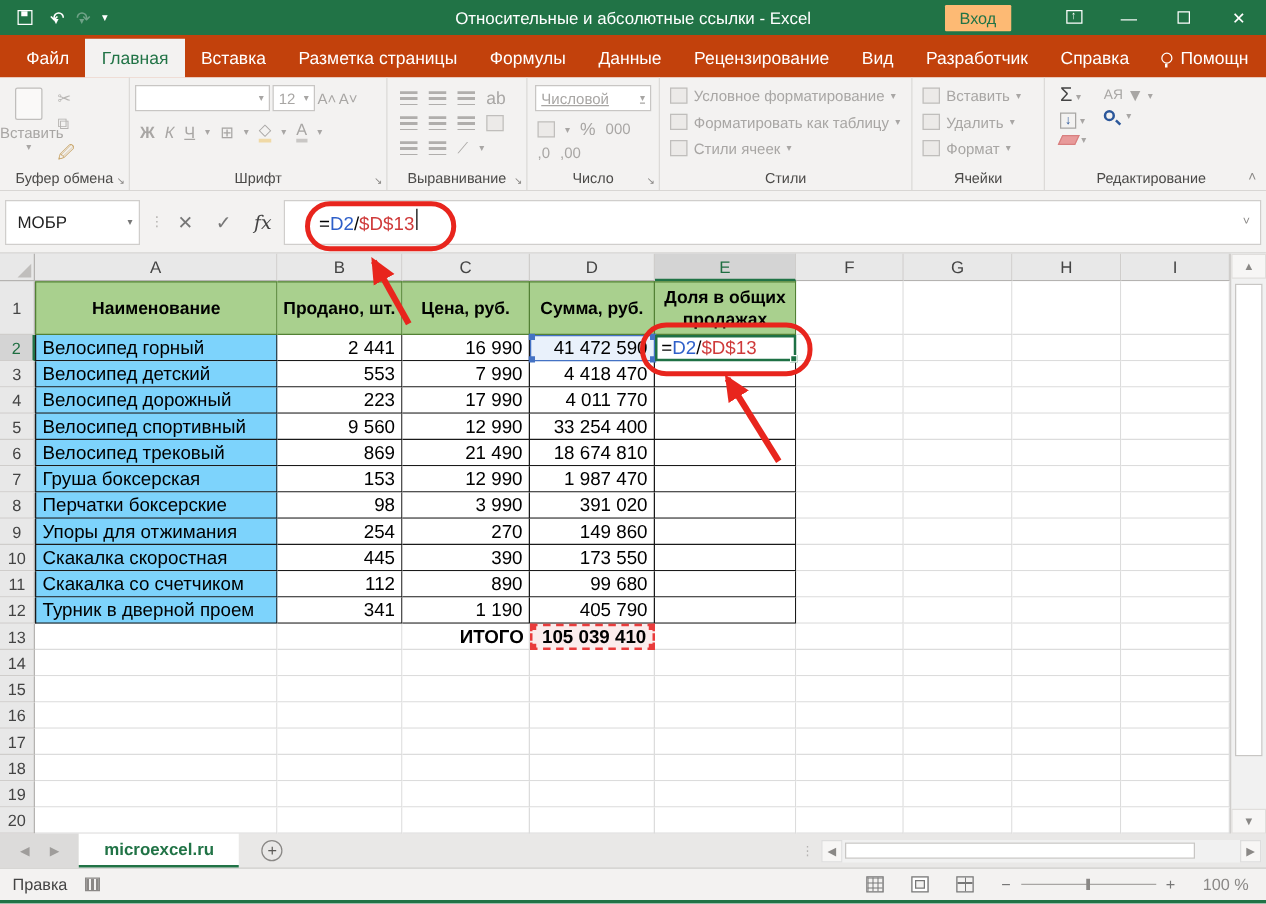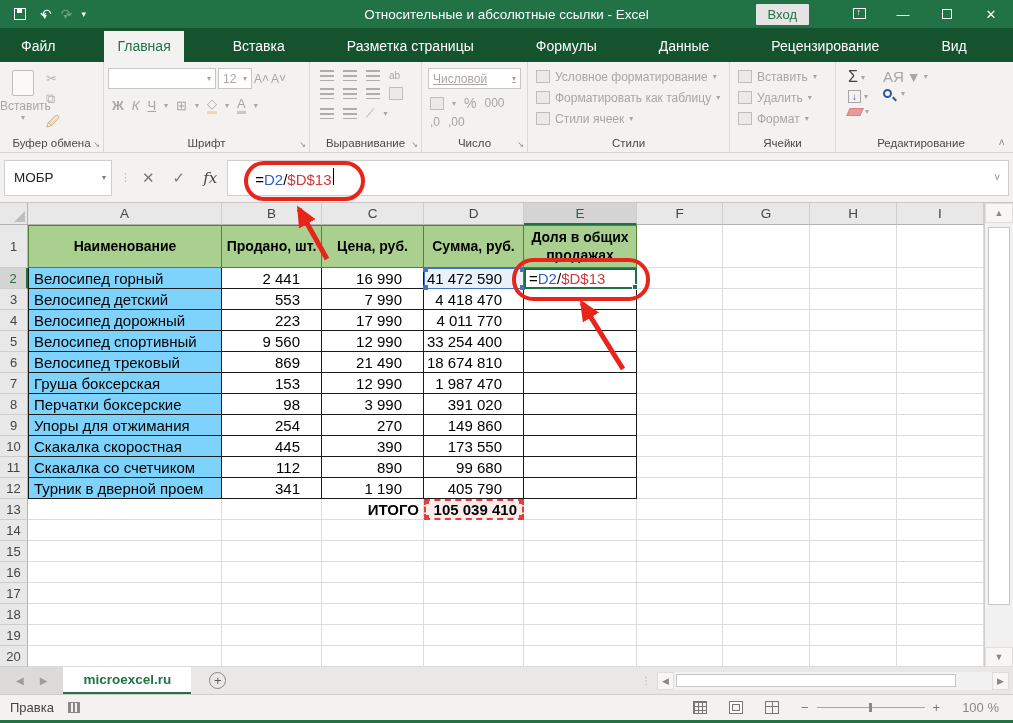--- a/index.html
+++ b/index.html
@@ -9,28 +9,28 @@
   
   .titlebar { height:28px; background:#217346; display:flex; align-items:center; color:#fff; position:relative; }
   .qat { display:flex; align-items:center; gap:14px; padding-left:14px; }
   .save-ic { width:12px; height:12px; border:1.5px solid #fff; position:relative; }
   .save-ic::after { content:""; position:absolute; left:2px; top:0; width:5px; height:4px; background:#fff; }
   .qat .glyph { font-size:14px; line-height:1; }
   .qat .dim { color:#6FA287; }
   .qat .mini { font-size:8px; margin-left:-9px; }
   .win-title { position:absolute; left:0; right:0; text-align:center; font-size:13.5px; pointer-events:none; }
   .tb-right { margin-left:auto; display:flex; align-items:center; }
-  .login-btn { background:#e5e5e5; color:#217346; font-size:13px; padding:3px 12px; border-radius:1px; margin-right:28px; }
+  .login-btn { background:#fdba74; color:#217346; font-size:13px; padding:3px 12px; border-radius:1px; margin-right:28px; }
   .winbtn { width:44px; text-align:center; font-size:13px; }
   .ribopt-ic { display:inline-block; width:13px; height:11px; border:1px solid #fff; position:relative; }
   .ribopt-ic::after { content:"↑"; position:absolute; left:3px; top:-2px; font-size:9px; }
   .maxi { display:inline-block; width:10px; height:10px; border:1px solid #fff; }
 
   
-  .tabstrip { height:34px; background:#14532d; display:flex; align-items:flex-end; padding-left:8px;gap:36px; }
+  .tabstrip { height:34px; background:#c2410c; display:flex; align-items:flex-end; padding-left:8px; }
   .rtab { color:#fff; font-size:14px; padding:7px 13px 8px; display:flex; align-items:center; gap:6px; white-space:nowrap; }
   .rtab.active { background:#f3f2f1; color:#217346; }
   .bulb-ic { width:9px; height:9px; border:1.5px solid #fff; border-radius:50%; position:relative; display:inline-block; }
   .bulb-ic::after { content:""; position:absolute; left:2px; top:8px; width:2px; height:3px; background:#fff; }
 
   
   .ribbon { height:91px; background:#f3f2f1; border-bottom:1px solid #d8d6d4; display:flex; position:relative; }
   .rgroup { position:relative; height:100%; border-right:1px solid #dcdad8; padding-top:4px; }
   .rgroup-label { position:absolute; bottom:3px; left:0; right:0; text-align:center; font-size:11.5px; color:#4b4a48; }
   .launcher { position:absolute; bottom:3px; right:3px; font-size:8px; color:#8a8886; }
@@ -46,21 +46,21 @@
   .font-row1 { display:flex; gap:2px; padding:2px 4px 4px; align-items:center; }
   .sel { background:#fff; border:1px solid #c8c6c4; color:#a8a6a4; font-size:12px; height:21px; display:flex; align-items:center; justify-content:space-between; padding:0 4px; }
   .font-name { width:108px; }
   .font-size { width:34px; }
   .font-row2 { display:flex; gap:8px; padding:3px 8px; align-items:center; font-size:13px; color:#a8a6a4; }
   .b-bold { font-weight:700; } .b-ital { font-style:italic; } .b-und { text-decoration:underline; }
 
   .g-align { width:112px; }
   .al-row { display:flex; gap:9px; padding:4px 10px 2px; align-items:center; }
   .lines-ic { width:14px; height:11px; background:repeating-linear-gradient(#b0aeac 0 2px, transparent 2px 5px); }
-  .ab-ic { font-size:10px; color:#a8a6a4; }
+  .ab-ic { font-size:14px; color:#a8a6a4; }
 
   .g-num { width:106px; }
   .num-sel { margin:2px 6px 4px;text-decoration:underline; }
   .num-row { display:flex; gap:8px; padding:2px 8px; align-items:center; color:#a8a6a4; font-size:12px; }
 
   .g-styles { width:202px; padding-left:8px; }
   .g-cells { width:106px; padding-left:8px; }
   .stl-row { display:flex; align-items:center; gap:5px; height:21px; }
   .mini-ic { width:14px; height:13px; border:1px solid #c0bebc; background:#eceae8; flex:none; }
 
@@ -93,21 +93,21 @@
   .hcell { background:#e8e8e8; border-right:1px solid #cfcdcb; border-bottom:1px solid #b5b3b1; color:#444; font-size:13.5px; display:flex; align-items:center; justify-content:center; }
   .hcell.active { background:#d4d4d4; color:#1e6e41; border-bottom:2px solid #217346; }
   .rhcell { background:#e8e8e8; border-right:1px solid #b5b3b1; border-bottom:1px solid #cfcdcb; color:#444; font-size:13px; display:flex; align-items:center; justify-content:center; }
   .rhcell.active { background:#d4d4d4; color:#1e6e41; border-right:2px solid #217346; }
   .corner { background:#e8e8e8; border-right:1px solid #b5b3b1; border-bottom:1px solid #b5b3b1; position:relative; }
   .corner::after { content:""; position:absolute; right:2px; bottom:2px; border-left:11px solid transparent; border-bottom:11px solid #c0bebc; }
   .cell { position:relative; background:#fff; border-right:1px solid #dcdcdc; border-bottom:1px solid #dcdcdc; font-size:15px; color:#000; display:flex; align-items:center; overflow:visible; }
   .hdr-green { background:#a9d08e; border-top:1px solid #538135; border-right:1px solid #538135; border-bottom:1px solid #538135; font-weight:700; font-size:14px; justify-content:center; text-align:center; line-height:1.25; overflow:hidden; }
   .hdr-green.bl { border-left:1px solid #538135; }
   .name-cell { background:#7dd3fc; border-left:1px solid #1a1a1a; border-right:1px solid #1a1a1a; border-bottom:1px solid #1a1a1a; padding-left:5px; }
-  .num-cell { border-right:1px solid #1a1a1a; border-bottom:1px solid #1a1a1a; justify-content:flex-end; padding-right:21px; }
+  .num-cell { border-right:1px solid #1a1a1a; border-bottom:1px solid #1a1a1a; justify-content:flex-end; padding-right:5px; }
   .e-cell { border-right:1px solid #1a1a1a; border-bottom:1px solid #1a1a1a; }
   .active-cell { border:2px solid #1e7145; background:#fff; z-index:3; padding-left:3px; }
   .fillhandle { position:absolute; right:-3px; bottom:-3px; width:6px; height:6px; background:#1e7145; border:1px solid #fff; }
   .ref-blue { background:#e9f1fb; border:1px solid #4472c4; z-index:2; }
   .hnd { position:absolute; width:5px; height:5px; z-index:4; }
   .hnd.tl { left:-2px; top:-2px; } .hnd.tr { right:-2px; top:-2px; }
   .hnd.bl { left:-2px; bottom:-2px; } .hnd.br { right:-2px; bottom:-2px; }
   .total-label { font-weight:700; justify-content:flex-end; padding-right:4px; }
   .total-value { font-weight:700; justify-content:flex-end; padding-right:5px; background:#fbecec; border:2px dashed #e93c3c; z-index:2; }
 
@@ -338,21 +338,21 @@
         <span class="ed-item">
             <span class="fill-ic">↓</span>
             <span class="dd">▾</span>
           </span>
         <span class="ed-item">
             <span class="eraser-ic"></span>
             <span class="dd">▾</span>
           </span>
       </div>
       <div class="ed-col">
-        <span class="ed-item gray"><span style="font-size:15px">АЯ</span>▼<span class="dd">▾</span></span>
+        <span class="ed-item gray"><span style="font-size:11px">АЯ</span>▼<span class="dd">▾</span></span>
         <span class="ed-item">
             <span class="mag-ic"></span>
             <span class="dd" style="margin-left:6px">▾</span>
           </span>
       </div>
       <div class="rgroup-label">Редактирование</div>
     </div>
 
     <div class="collapse">˄</div>
   </div>

